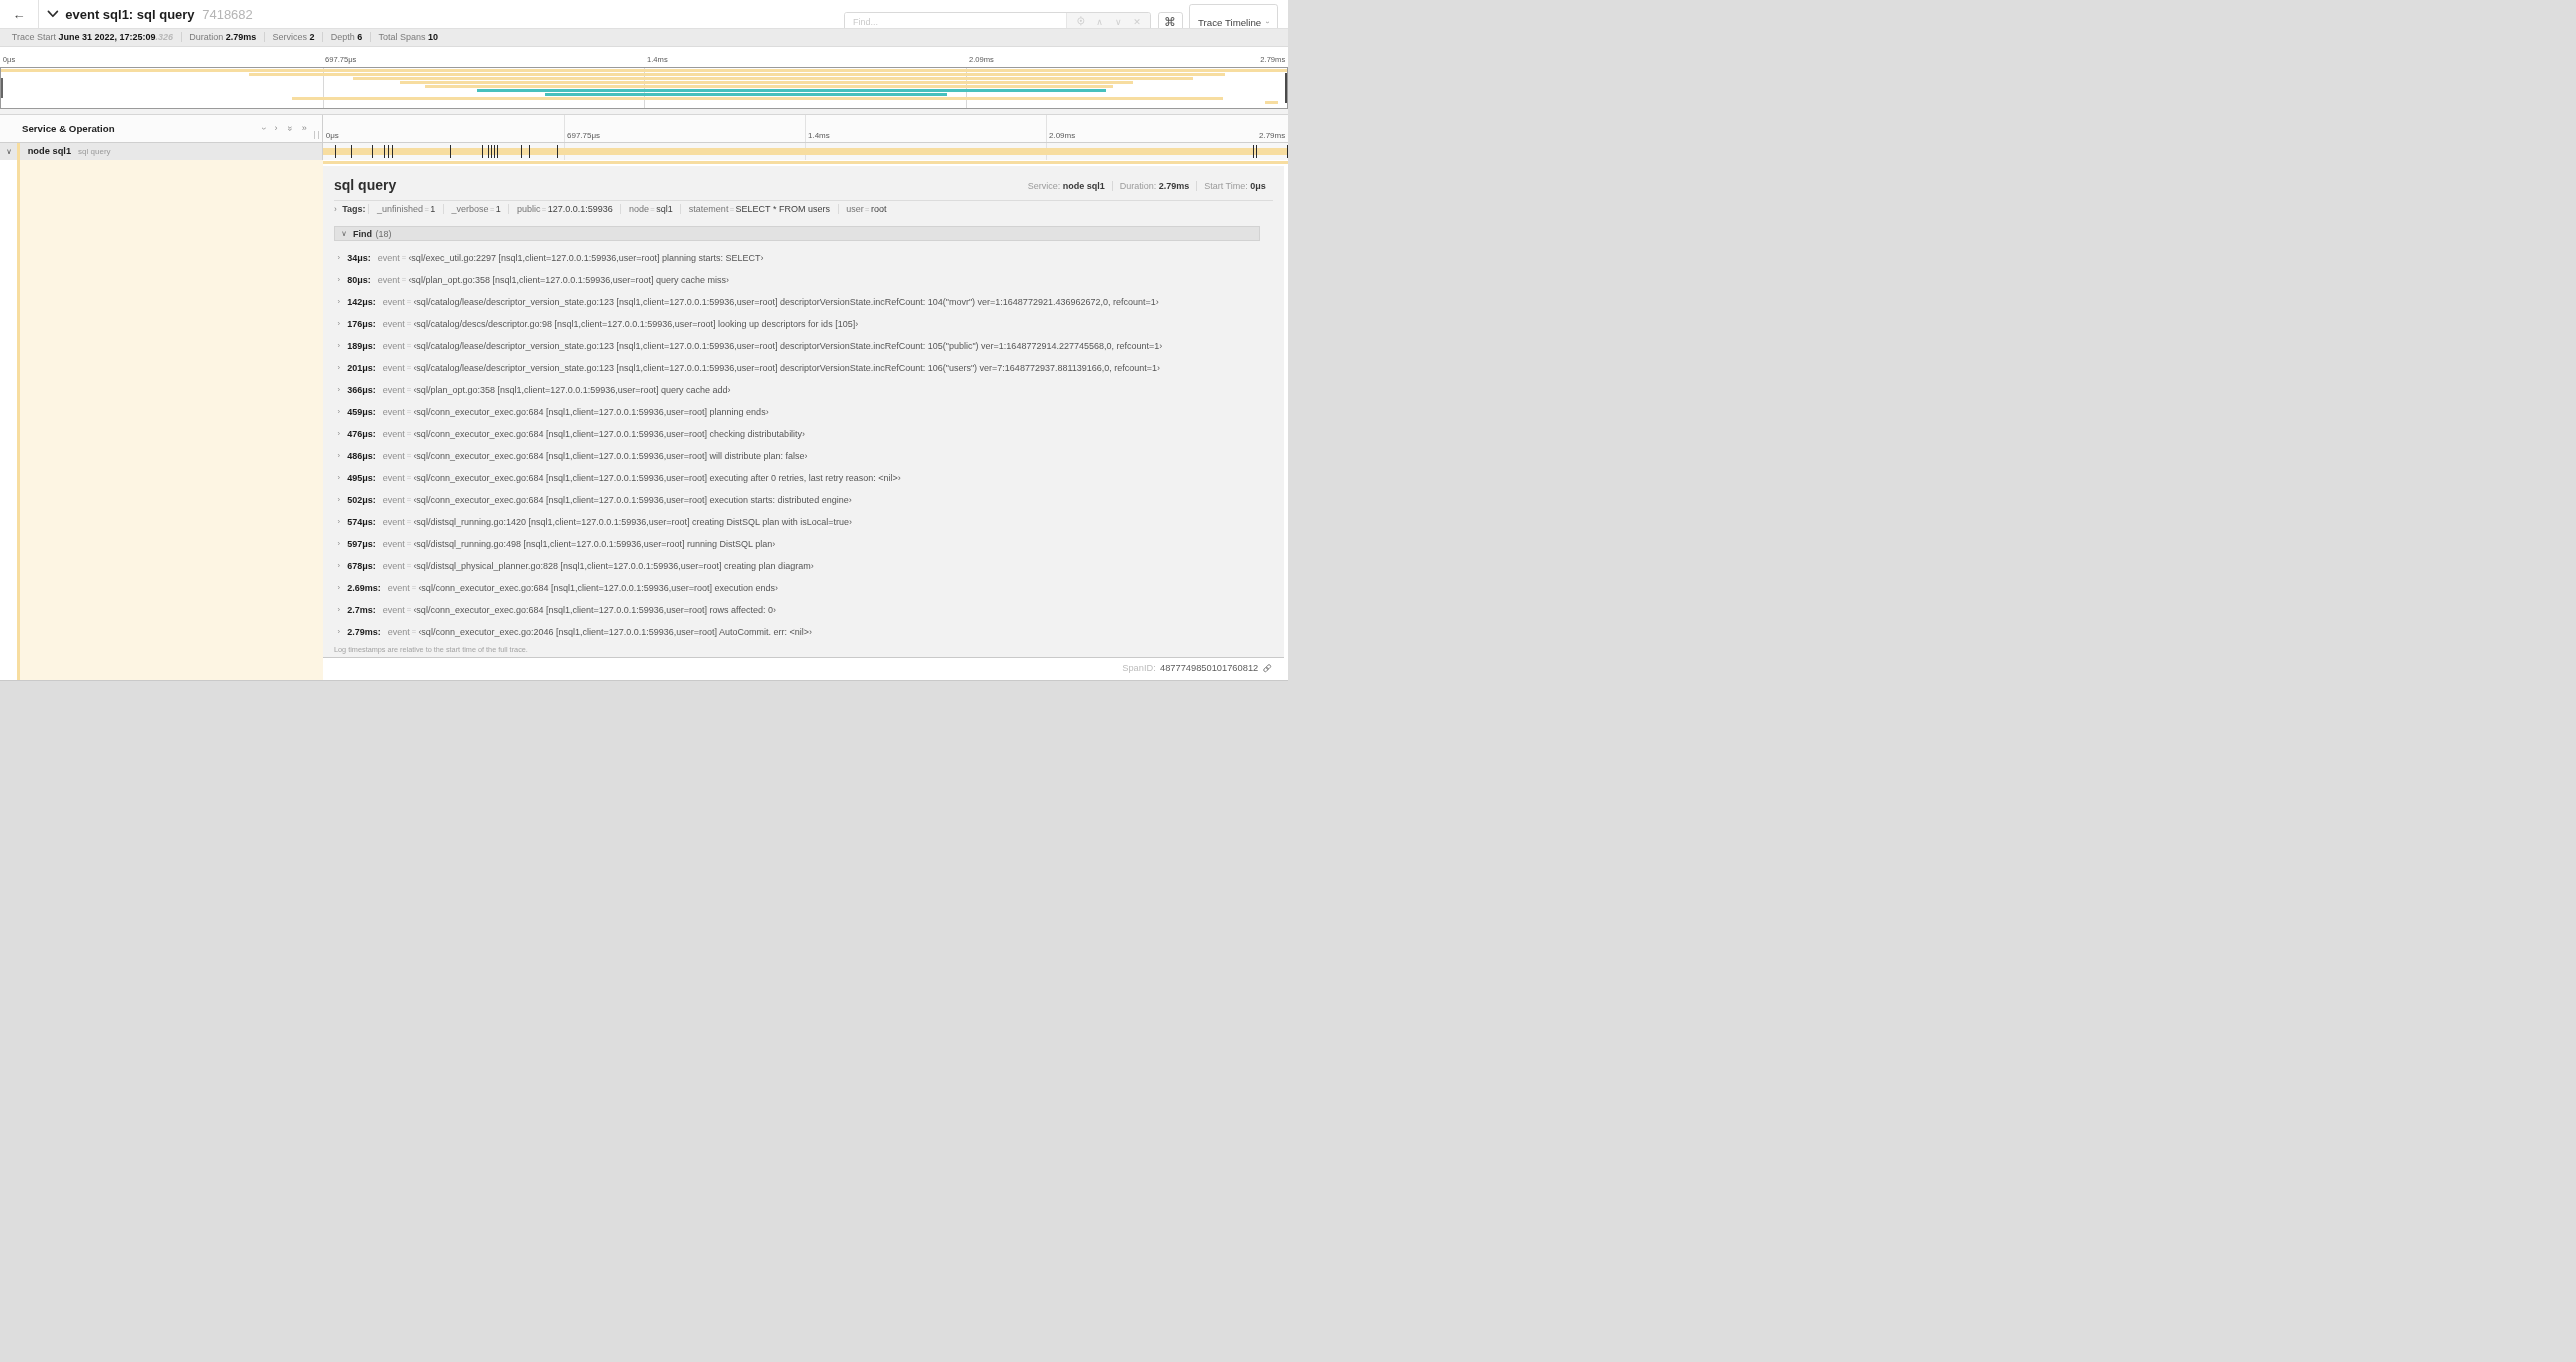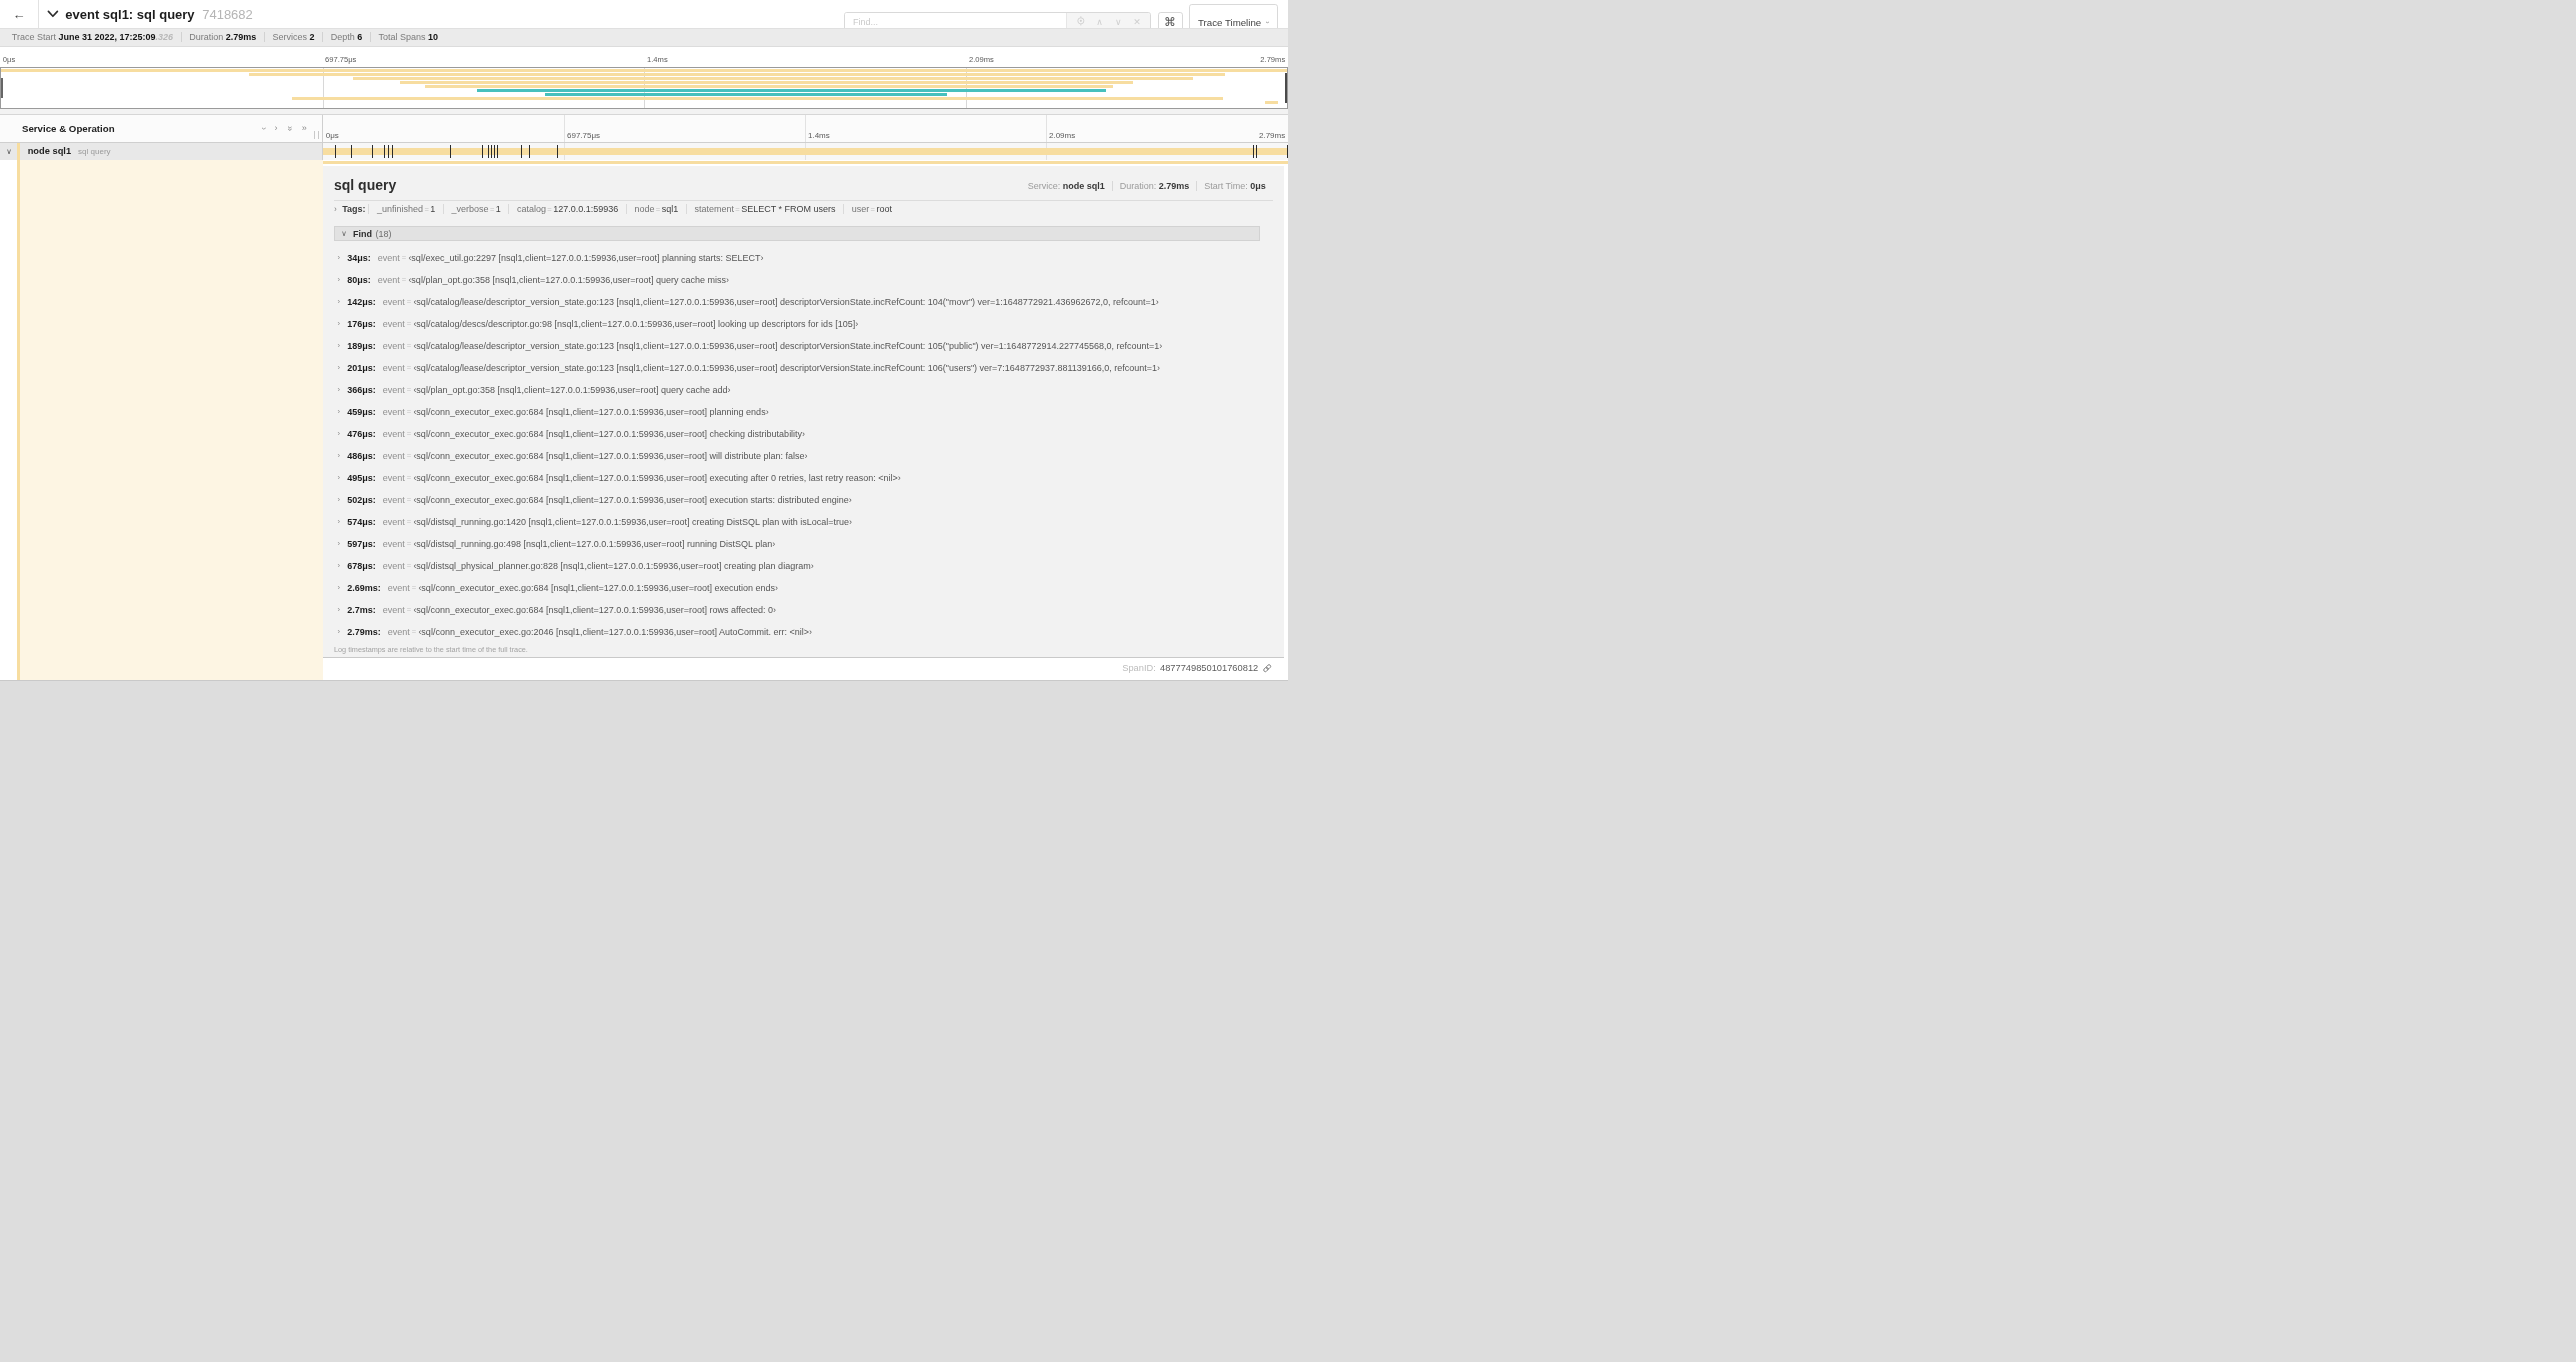--- a/index.html
+++ b/index.html
@@ -266,21 +266,21 @@
             <span class="dmi"><span class="lbl">Duration: </span><span class="val">2.79ms</span></span>
             <span class="dmi"><span class="lbl">Start Time: </span><span class="val">0μs</span></span>
           </div>
         <div class="detail-title">sql query</div>
         <hr class="card-hr">
         <div class="tags-row" id="tags-row">
           <span class="tags-chevron">›</span>
           <span class="tags-label">Tags:</span>
         <span class="tag-item"><span class="k">_unfinished</span><span class="eq">=</span><span class="v">1</span></span>
             <span class="tag-item"><span class="k">_verbose</span><span class="eq">=</span><span class="v">1</span></span>
-            <span class="tag-item"><span class="k">catalog</span><span class="eq">=</span><span class="v">127.0.0.1:59936</span></span>
+            <span class="tag-item"><span class="k">public</span><span class="eq">=</span><span class="v">127.0.0.1:59936</span></span>
             <span class="tag-item"><span class="k">node</span><span class="eq">=</span><span class="v">sql1</span></span>
             <span class="tag-item"><span class="k">statement</span><span class="eq">=</span><span class="v">SELECT * FROM users</span></span>
             <span class="tag-item"><span class="k">user</span><span class="eq">=</span><span class="v">root</span></span>
           </div>
         <div class="logs-block">
           <div class="logs-header">
             <span class="logs-chevron">∨</span>
             <span class="logs-title">Find</span>
             <span class="logs-count">(18)</span>
           </div>

